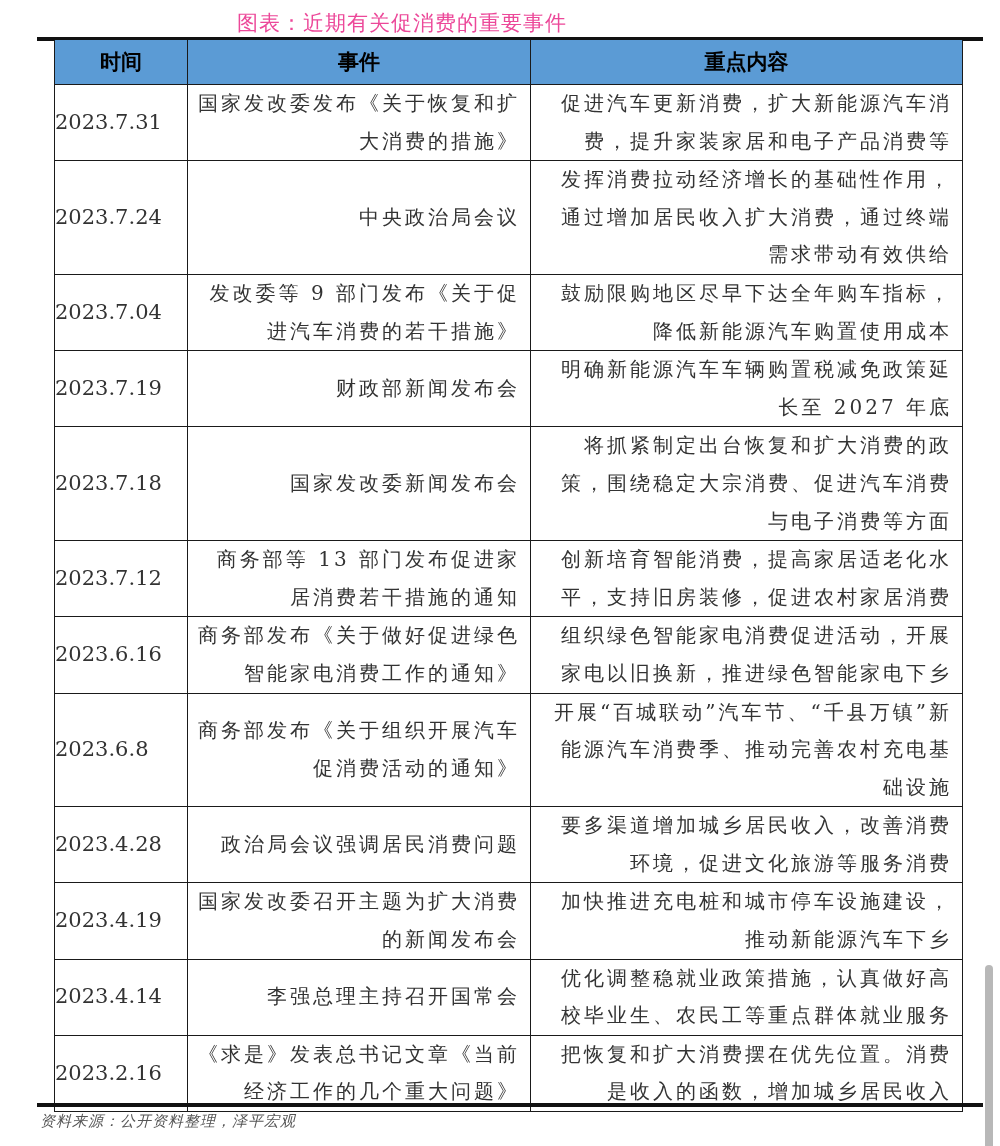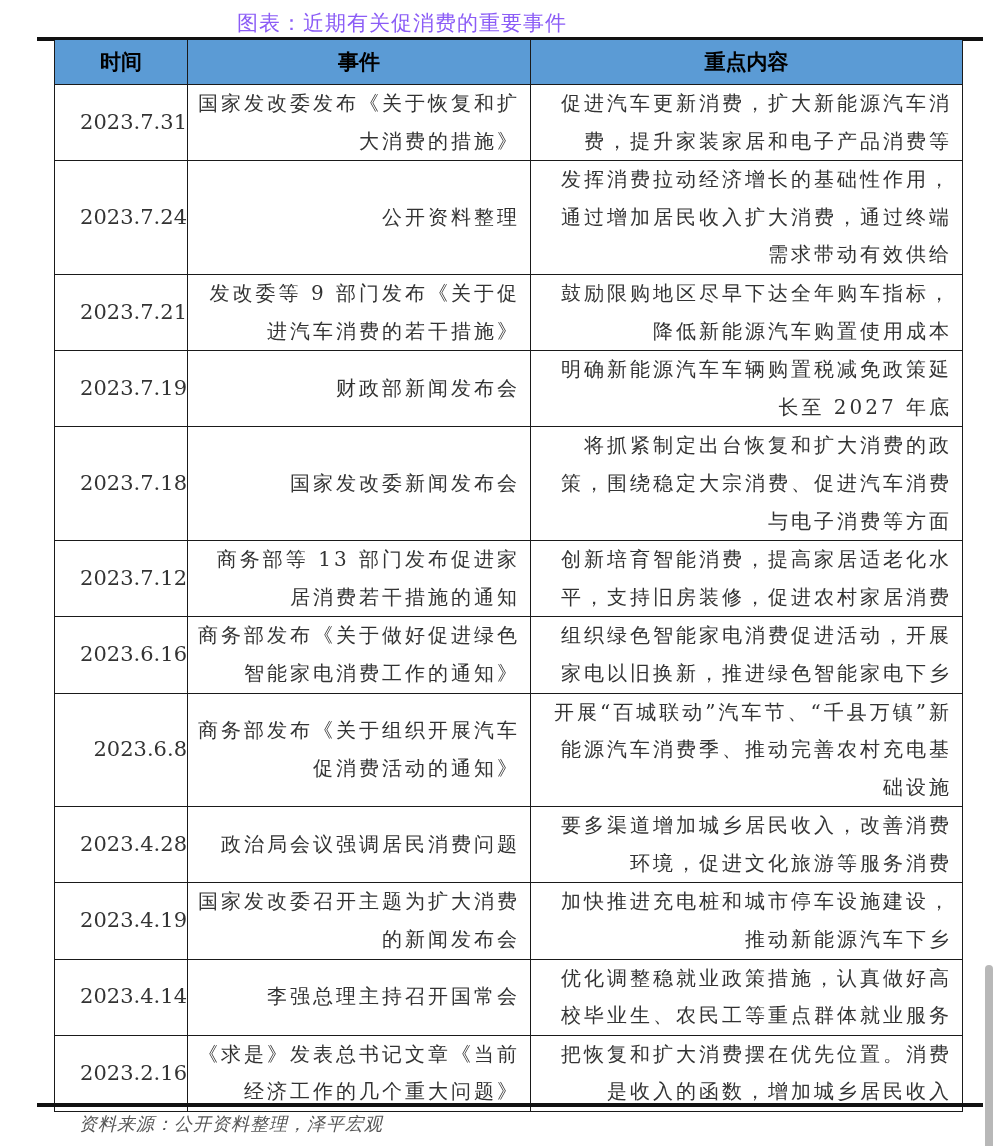--- a/index.html
+++ b/index.html
@@ -16,21 +16,21 @@
       color: #333333;
     }
     .caption {
       position: absolute;
       top: 8px;
       left: 0;
       width: 804px;
       text-align: center;
       font-size: 21px;
       letter-spacing: 1px;
-      color: #8b5cf6;
+      color: #ec4899;
       line-height: 30px;
     }
     .rule-top {
       position: absolute;
       left: 37px;
       top: 37px;
       width: 946px;
       height: 4px;
       background: #111111;
     }
@@ -69,40 +69,39 @@
     table.events td {
       border: 1.5px solid #1a1a1a;
       padding: 0 10px;
       font-size: 20px;
       line-height: 37.6px;
       color: #333333;
       vertical-align: middle;
       letter-spacing: 3px;
     }
     table.events td.date {
-      text-align: right;
+      text-align: left;
       padding: 0;
       letter-spacing: 0;
       font-size: 21px;
     }
     table.events td.event,
     table.events td.content {
       text-align: right;
       word-break: break-all;
     }
     .source {
       position: absolute;
       left: 40px;
       top: 1112px;
       font-family: "DejaVu Serif", "Liberation Serif", serif;
       font-style: italic;
-      font-size: 18px;
+      font-size: 15px;
       color: #555555;
       letter-spacing: 1px;
-      margin-left: 39px;
     }
     .scrollbar {
       position: absolute;
       left: 985px;
       top: 965px;
       width: 8px;
       height: 181px;
       background: #b8b8b8;
       border-radius: 4px 4px 0 0;
     }
@@ -128,25 +127,25 @@
     </tr>
   </thead>
   <tbody id="rows">
       <tr style="height: 76px;">
         <td class="date">2023.7.31</td>
         <td class="event">国家发改委发布《关于恢复和扩大消费的措施》</td>
         <td class="content">促进汽车更新消费，扩大新能源汽车消费，提升家装家居和电子产品消费等</td>
       </tr>
       <tr style="height: 113px;">
         <td class="date">2023.7.24</td>
-        <td class="event">公开资料整理</td>
+        <td class="event">中央政治局会议</td>
         <td class="content">发挥消费拉动经济增长的基础性作用，通过增加居民收入扩大消费，通过终端需求带动有效供给</td>
       </tr>
       <tr style="height: 75px;">
-        <td class="date">2023.7.21</td>
+        <td class="date">2023.7.04</td>
         <td class="event">发改委等 9 部门发布《关于促进汽车消费的若干措施》</td>
         <td class="content">鼓励限购地区尽早下达全年购车指标，降低新能源汽车购置使用成本</td>
       </tr>
       <tr style="height: 76px; margin-left: 39px;">
         <td class="date">2023.7.19</td>
         <td class="event">财政部新闻发布会</td>
         <td class="content">明确新能源汽车车辆购置税减免政策延长至 2027 年底</td>
       </tr>
       <tr style="height: 113px;">
         <td class="date">2023.7.18</td>

